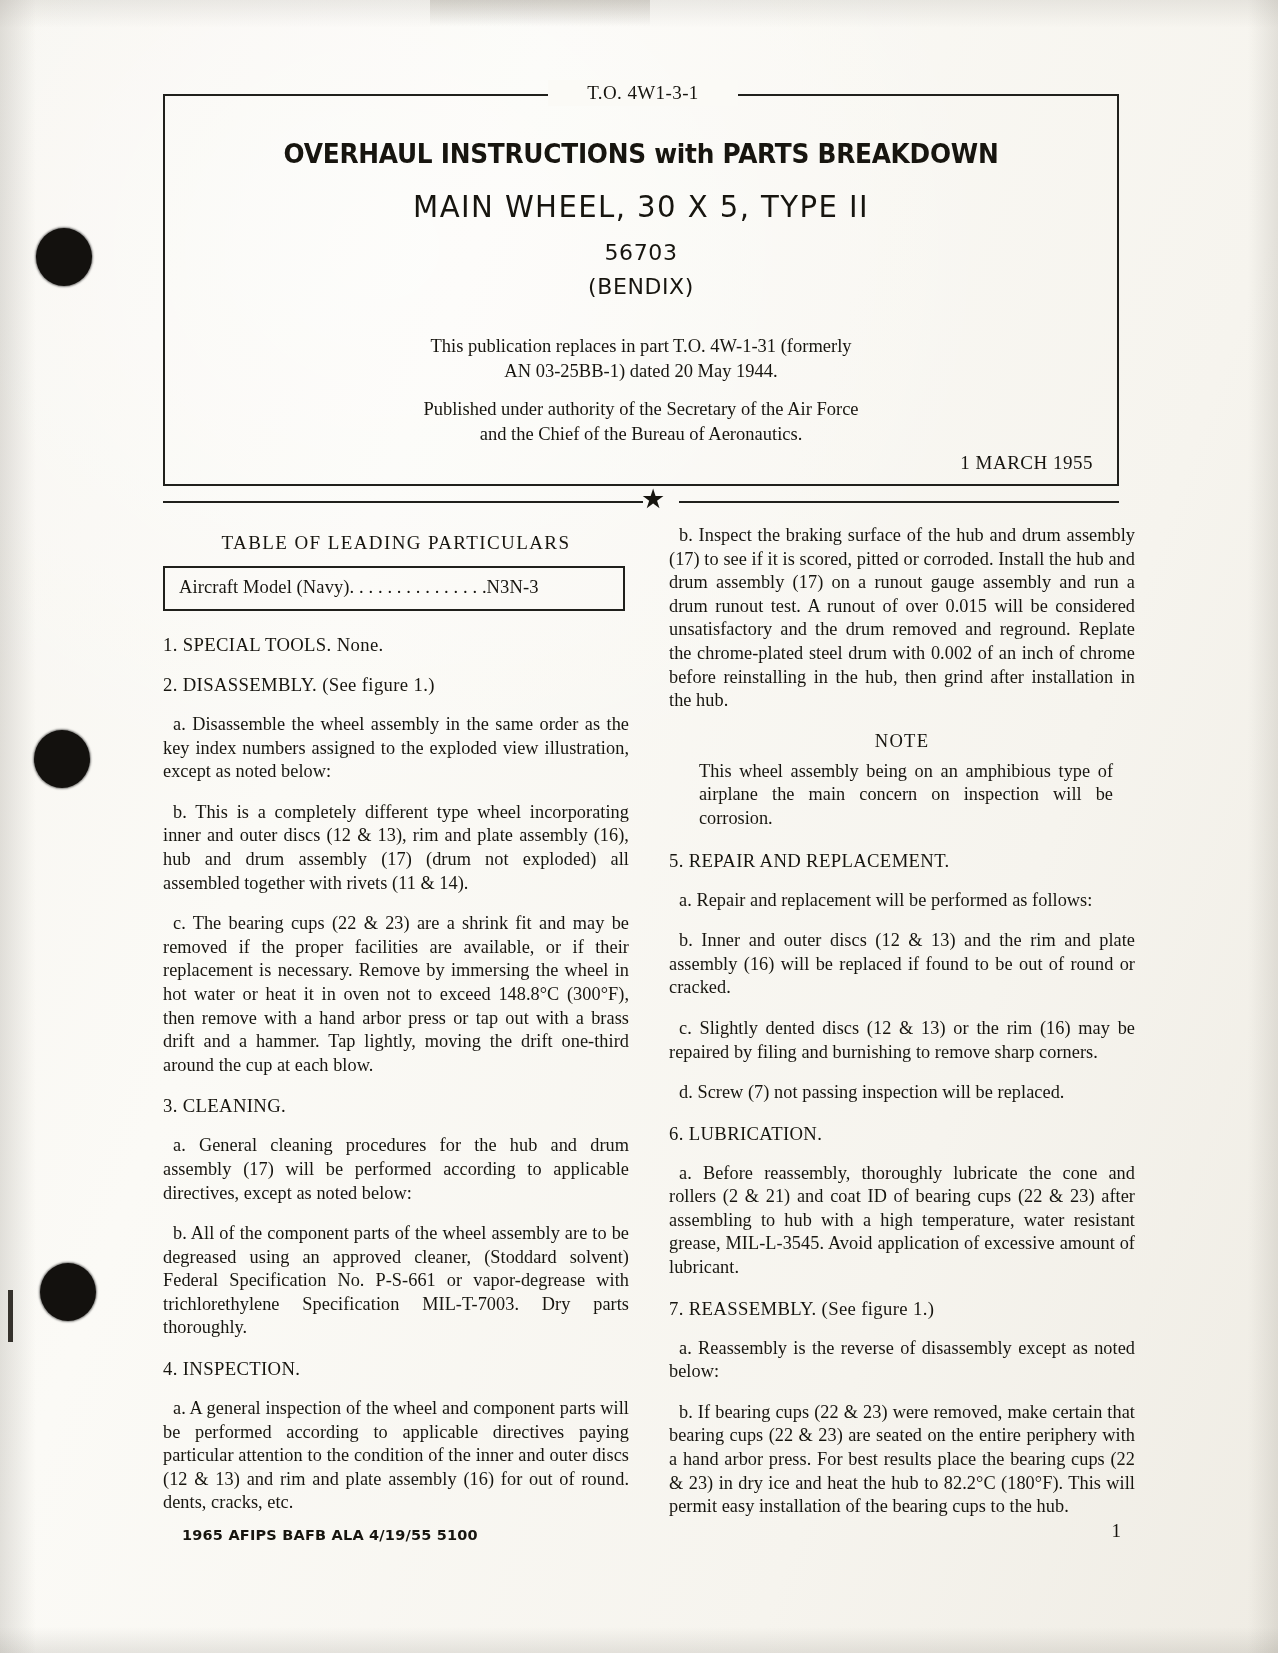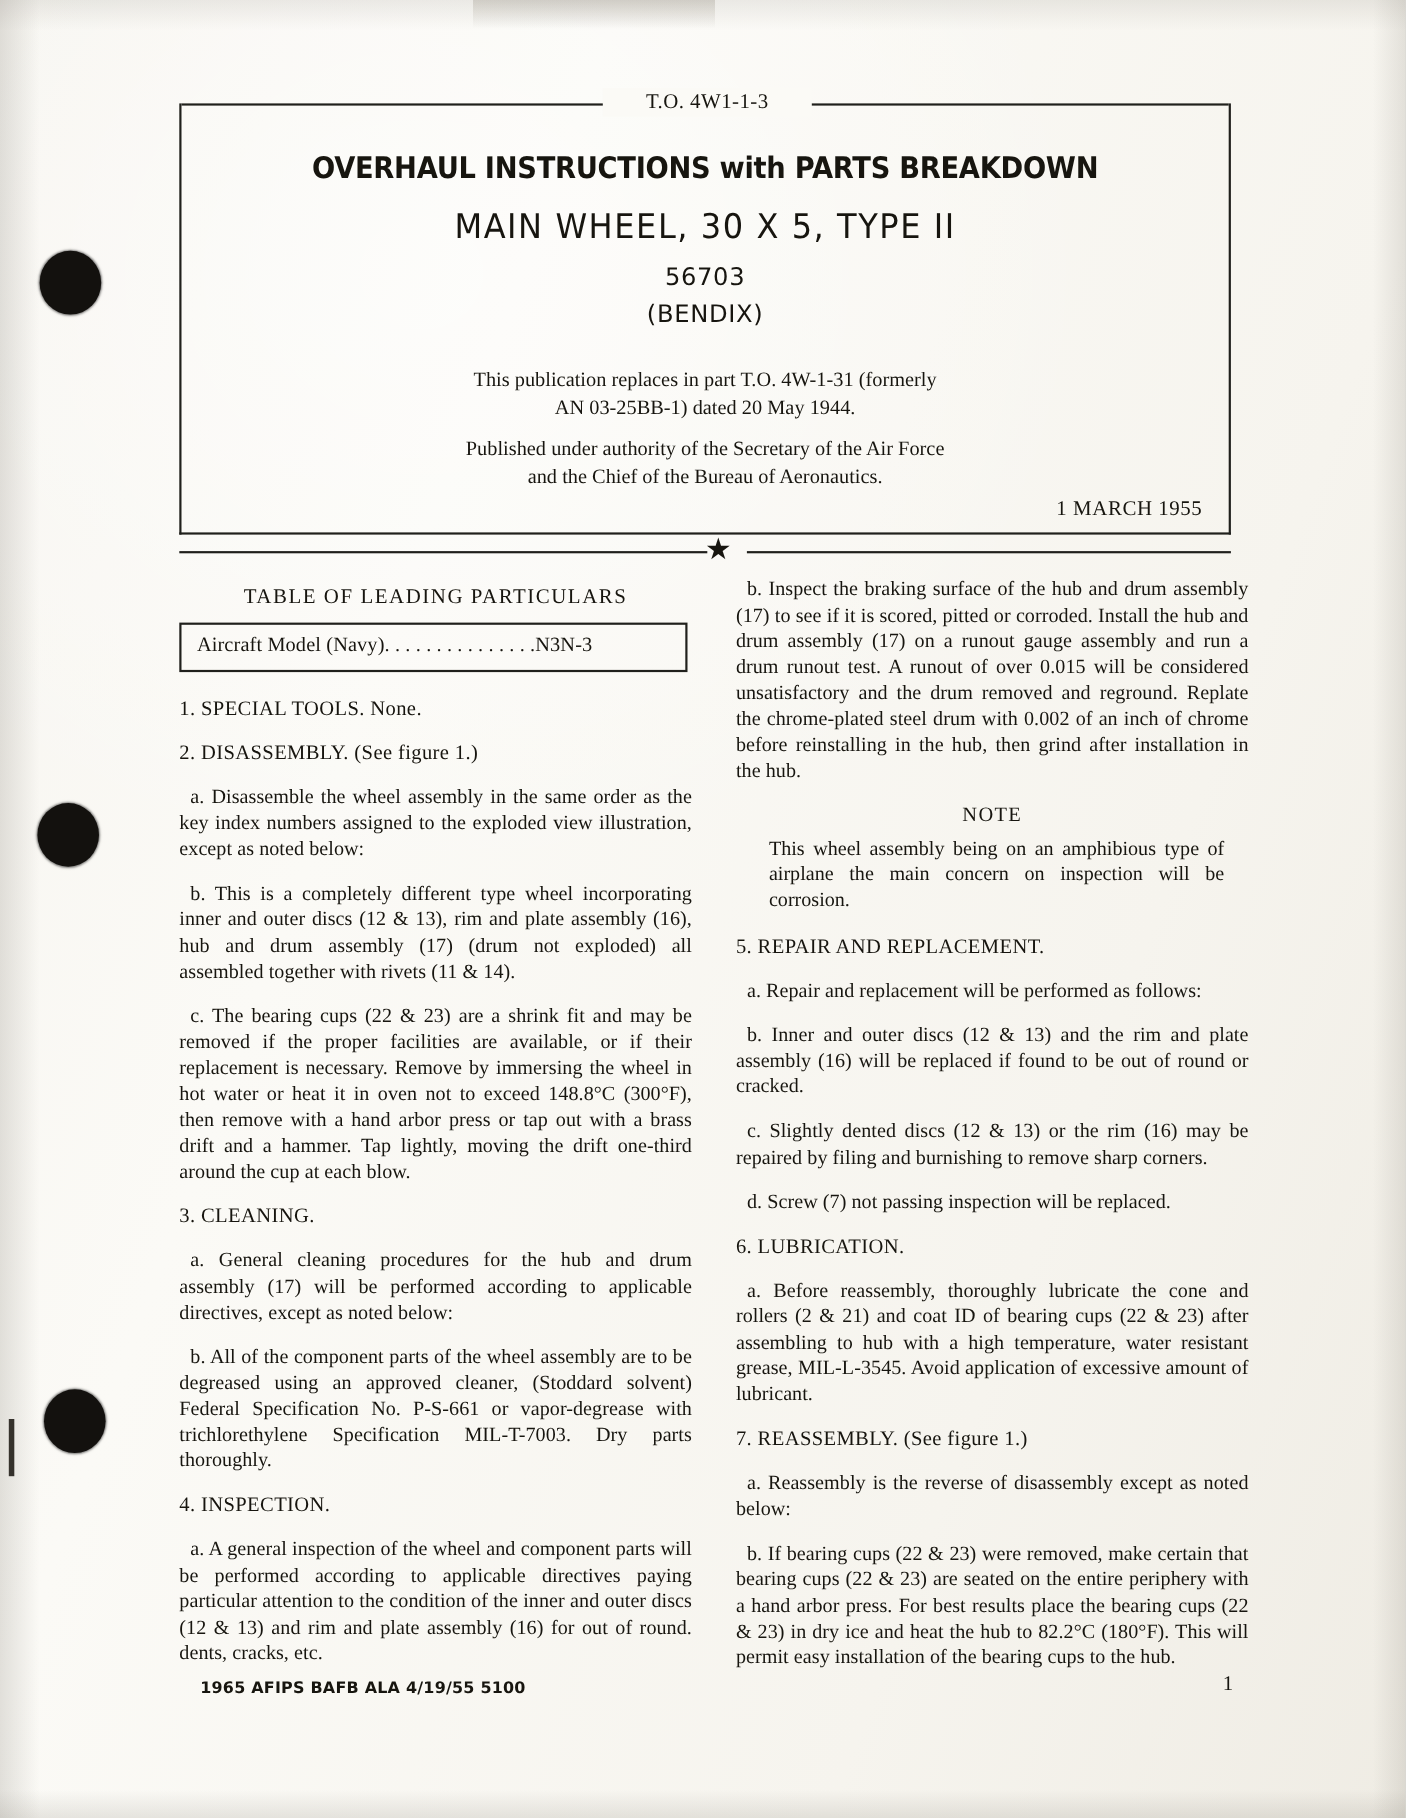--- a/index.html
+++ b/index.html
@@ -317,21 +317,21 @@
 
       <div class="published">
         <span>Published under authority of the Secretary of the Air Force</span><br>
         <span>and the Chief of the Bureau of Aeronautics.</span>
       </div>
 
       <div class="pubdate">1 MARCH 1955</div>
     </div>
 
     <div class="to-mask"></div>
-    <div class="to-number">T.O. 4W1-1-3</div>
+    <div class="to-number">T.O. 4W1-3-1</div>
 
     <div class="star-rule">
       <div class="ln l"></div>
       <div class="ln r"></div>
       <div class="star-glyph">★</div>
     </div>
 
     <div class="cols">
 
       <div class="col left">

